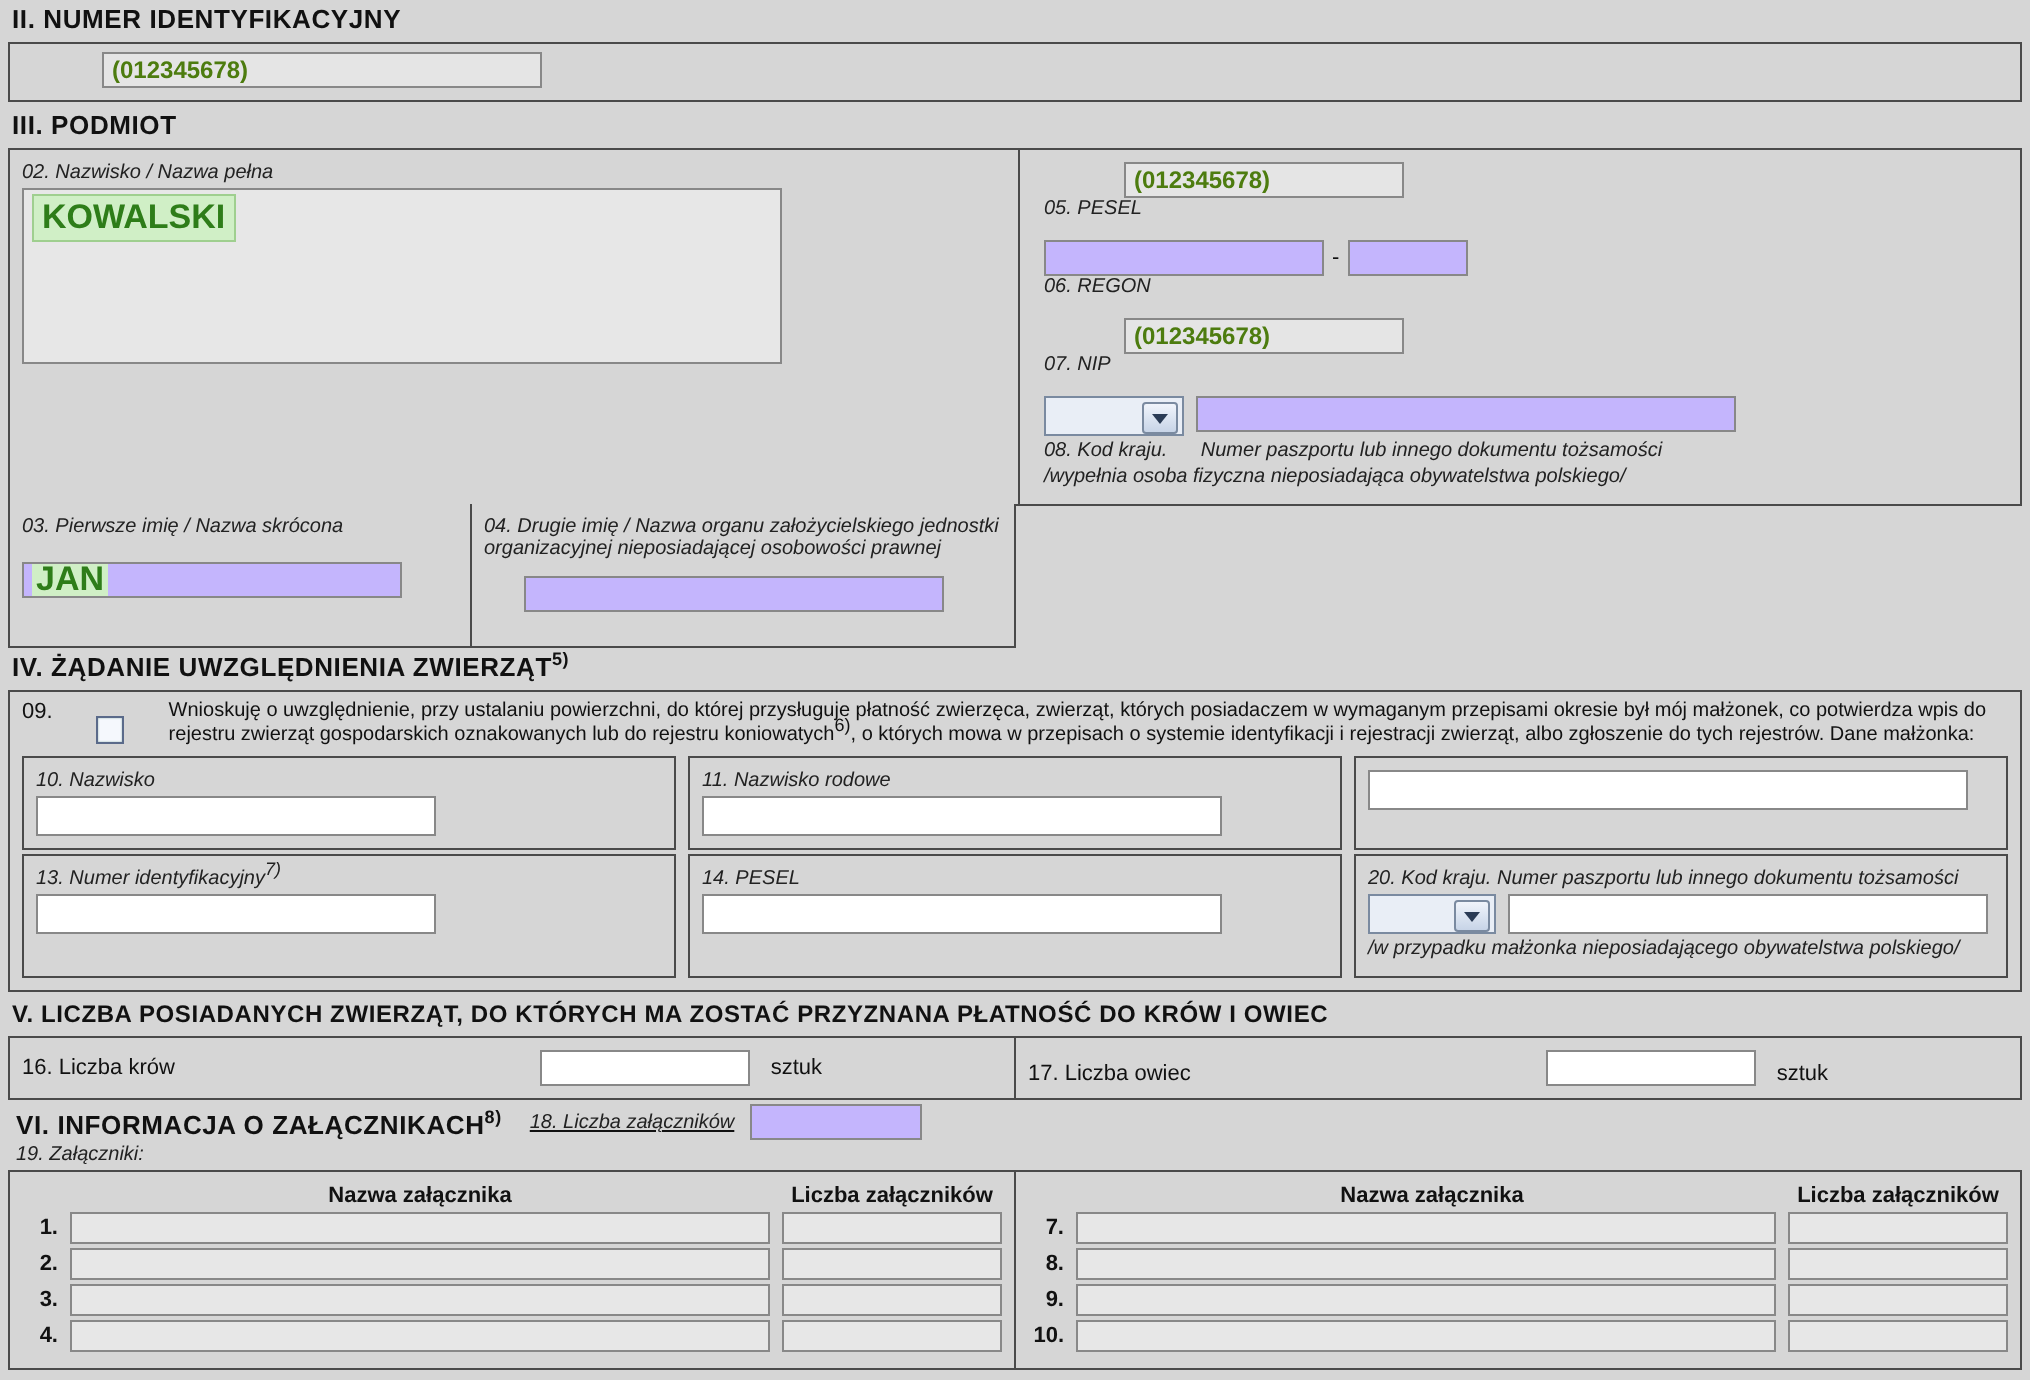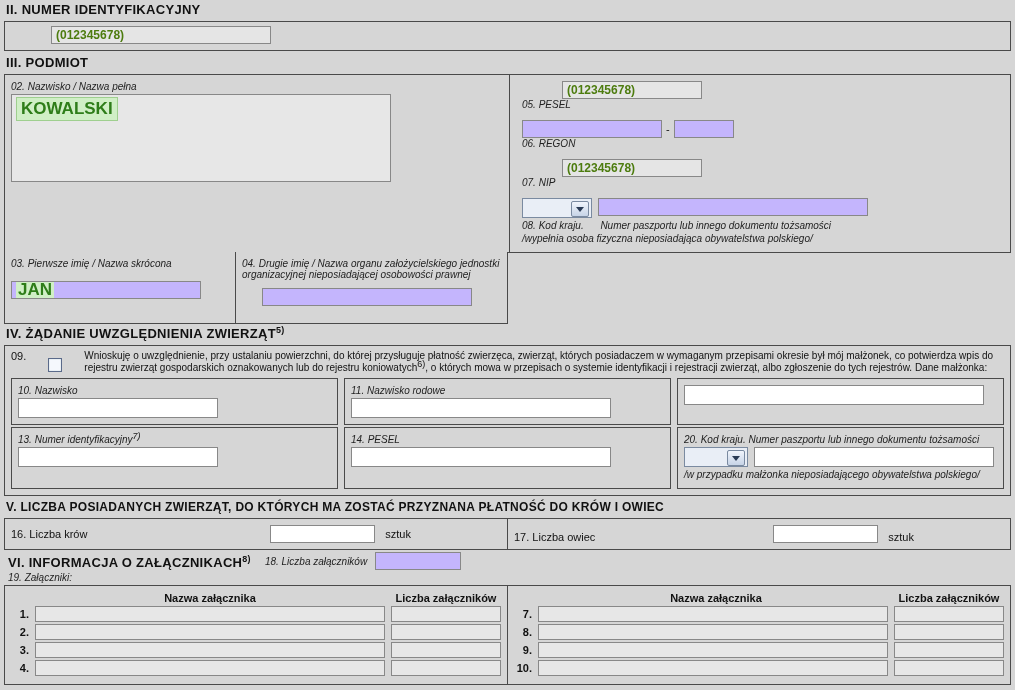--- a/index.html
+++ b/index.html
@@ -201,21 +201,21 @@
       <div class="small-inp"></div>
       <span>sztuk</span>
       <div style="width:80px;"></div>
     </div>
   </div>
 
   <div style="display:flex; align-items:flex-end; gap:12px; padding:2px 2px;">
     <div class="section-title" style="padding-bottom:0;">
       <span>VI. INFORMACJA O ZAŁĄCZNIKACH</span><sup>8)</sup>
     </div>
-    <div style="display:flex; align-items:center; gap:8px;">
+    <div style="display:flex; align-items:center; gap:8px;text-decoration:underline;">
       <span class="lbl" style="margin:0;">18. Liczba załączników</span>
       <div class="inp" style="width:86px;"></div>
     </div>
   </div>
   <div class="lbl" style="padding-left:4px;">19. Załączniki:</div>
 
   <div class="row2">
     <div class="box flex1" style="border-right:none;">
       <div class="header-attach">
         <div style="width:18px;"></div>

